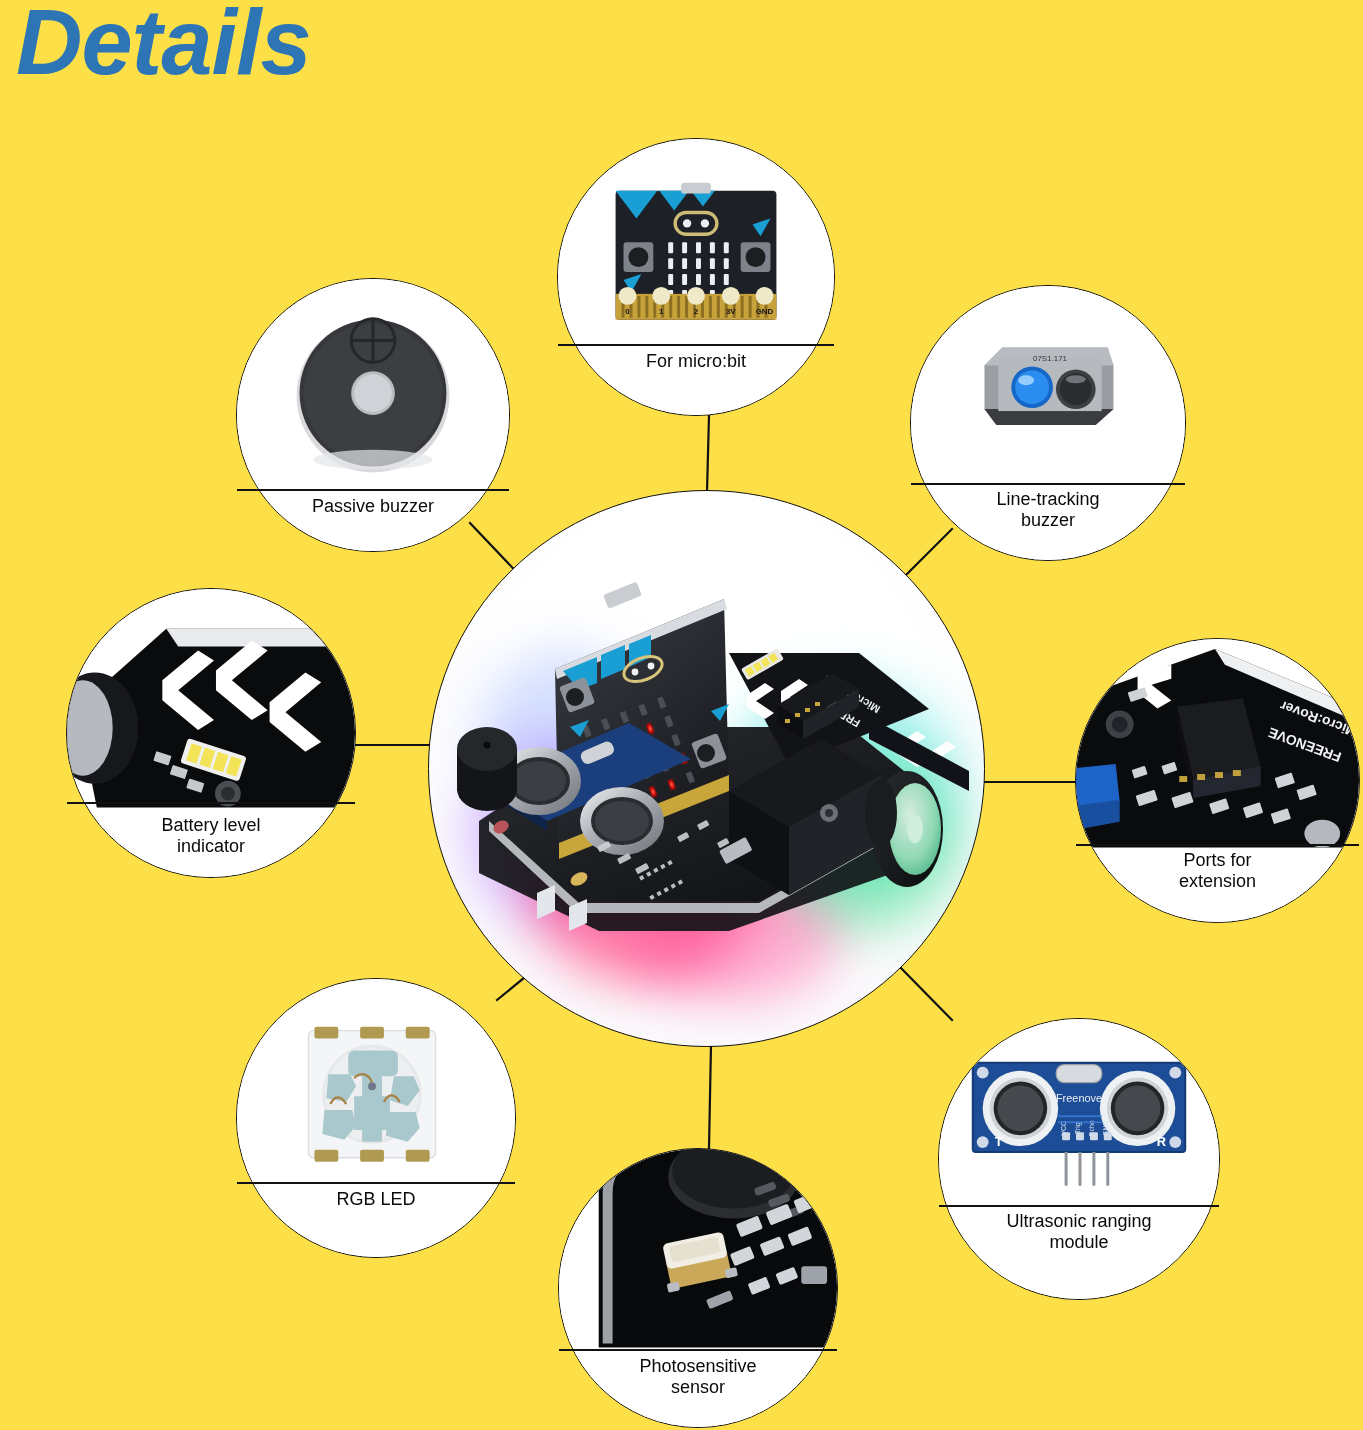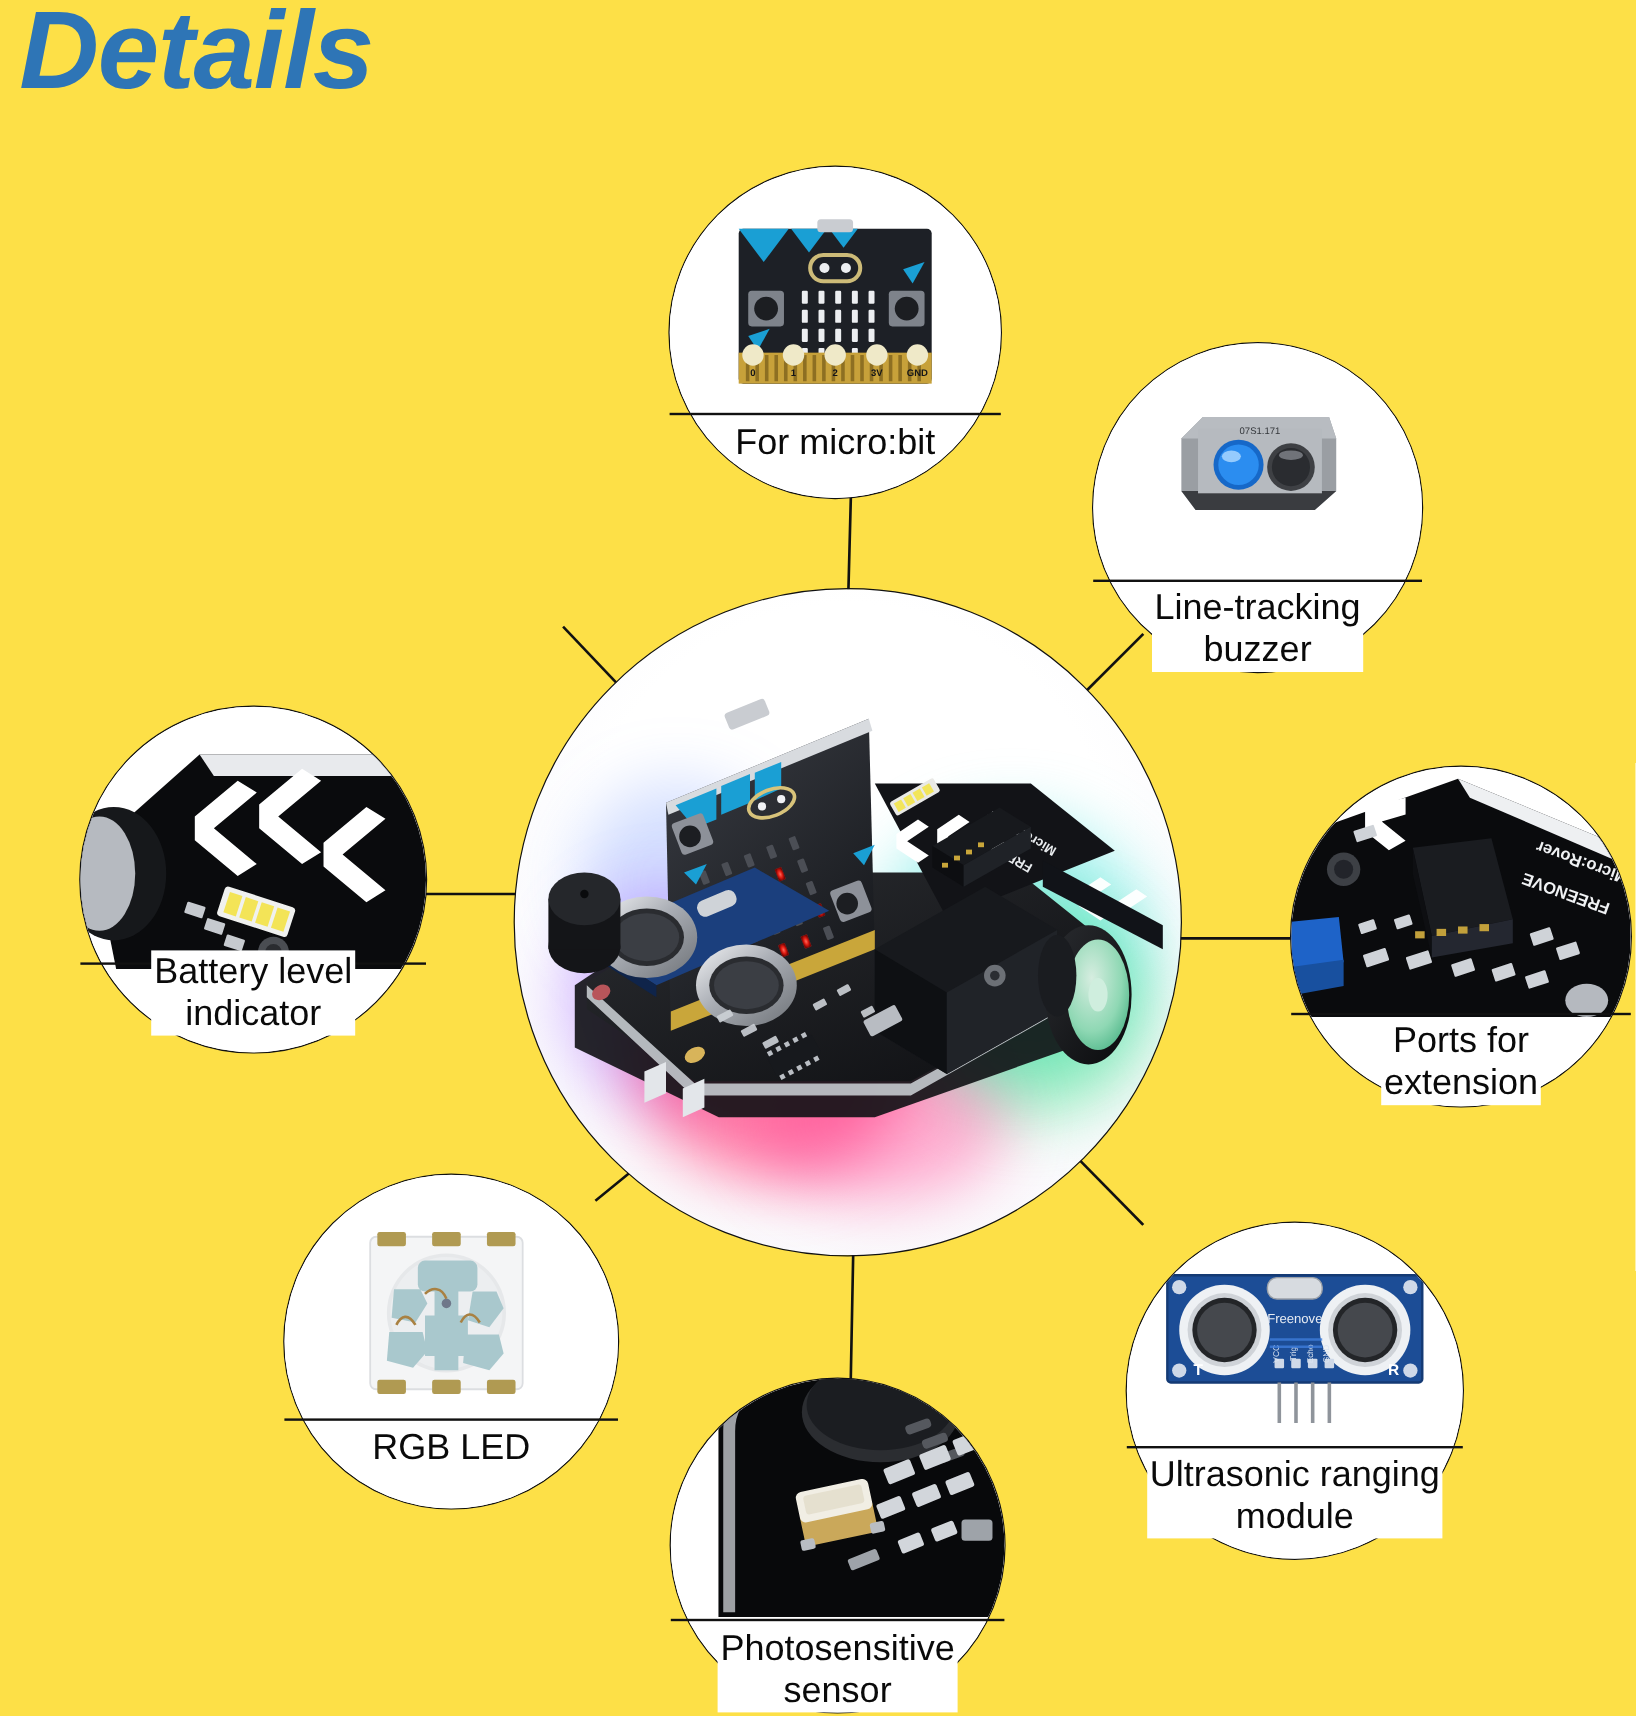--- a/index.html
+++ b/index.html
@@ -92,21 +92,21 @@
     left: 0;
     width: 100%;
     height: 0;
     border-top: 2.2px solid #111;
   }
   .callout .label {
     position: absolute;
     left: -22px;
     width: calc(100% + 44px);
     text-align: center;
-    font-size: 30px;
+    font-size: 18px;
     color: #0a0a0a;
     line-height: 1.18;
     white-space: pre-line;
     text-decoration: underline;
   }
 
   
   #c-microbit     { left: 557px;  top: 138px;  width: 278px; height: 278px; }
   #c-microbit .sep{ top: 205px; }
   #c-microbit .label { top: 212px; }
@@ -114,21 +114,21 @@
   #c-buzzer       { left: 236px;  top: 278px;  width: 274px; height: 274px; }
   #c-buzzer .sep  { top: 210px; }
   #c-buzzer .label{ top: 217px; }
 
   #c-line         { left: 910px;  top: 285px;  width: 276px; height: 276px; }
   #c-line .sep    { top: 197px; }
   #c-line .label  { top: 203px; }
 
   #c-battery      { left: 66px;   top: 588px;  width: 290px; height: 290px; }
   #c-battery .sep { top: 213px; }
-  #c-battery .label { top: 203px; }
+  #c-battery .label { top: 226px; }
 
   #c-ports        { left: 1075px; top: 638px;  width: 285px; height: 285px; }
   #c-ports .sep   { top: 205px; }
   #c-ports .label { top: 211px; }
 
   #c-rgb          { left: 236px;  top: 978px;  width: 280px; height: 280px; }
   #c-rgb .sep     { top: 203px; }
   #c-rgb .label   { top: 210px; }
 
   #c-ultra        { left: 938px;  top: 1018px; width: 282px; height: 282px; }
@@ -482,20 +482,39 @@
           <text x="139" y="176">2</text>
           <text x="174" y="176">3V</text>
           <text x="208" y="176">GND</text>
         </g>
       </svg>
     </div>
     <div class="sep"></div>
     <div class="label"><span>For micro:bit</span></div>
   </div>
 
+  <div class="callout" id="c-buzzer">
+    <div class="art">
+      <svg viewBox="0 0 274 274" width="100%" height="100%">
+        <rect x="0" y="0" width="274" height="274" fill="#ffffff"></rect>
+        <circle cx="137" cy="118" r="77" fill="#d9dadc"></circle>
+        <circle cx="137" cy="115" r="74" fill="#35373a"></circle>
+        <circle cx="137" cy="115" r="70" fill="#3c3e42"></circle>
+        <circle cx="137" cy="115" r="22" fill="#b9bcc1"></circle>
+        <circle cx="137" cy="115" r="19" fill="#cfd2d6"></circle>
+
+        <circle cx="137" cy="62" r="22" fill="none" stroke="#25272a" stroke-width="3"></circle>
+        <line x1="115" y1="62" x2="159" y2="62" stroke="#25272a" stroke-width="3"></line>
+        <line x1="137" y1="40" x2="137" y2="84" stroke="#25272a" stroke-width="3"></line>
+        <ellipse cx="137" cy="182" rx="60" ry="10" fill="#e6e7e9" opacity="0.7"></ellipse>
+      </svg>
+    </div>
+    <div class="sep"></div>
+    <div class="label"><span>Passive buzzer</span></div>
+  </div>
 
   <div class="callout" id="c-line">
     <div class="art">
       <svg viewBox="0 0 276 276" width="100%" height="100%">
         <rect x="0" y="0" width="276" height="276" fill="#ffffff"></rect>
         <g transform="translate(74,58)">
           <polygon points="0,22 18,4 124,4 130,22 130,66 112,82 12,82 0,66" fill="#9a9ea3"></polygon>
           <polygon points="18,4 124,4 130,22 0,22" fill="#b8bcc1"></polygon>
           <polygon points="0,66 12,82 112,82 130,66" fill="#3a3c40"></polygon>
           <rect x="14" y="14" width="104" height="54" fill="#b6babf"></rect>

